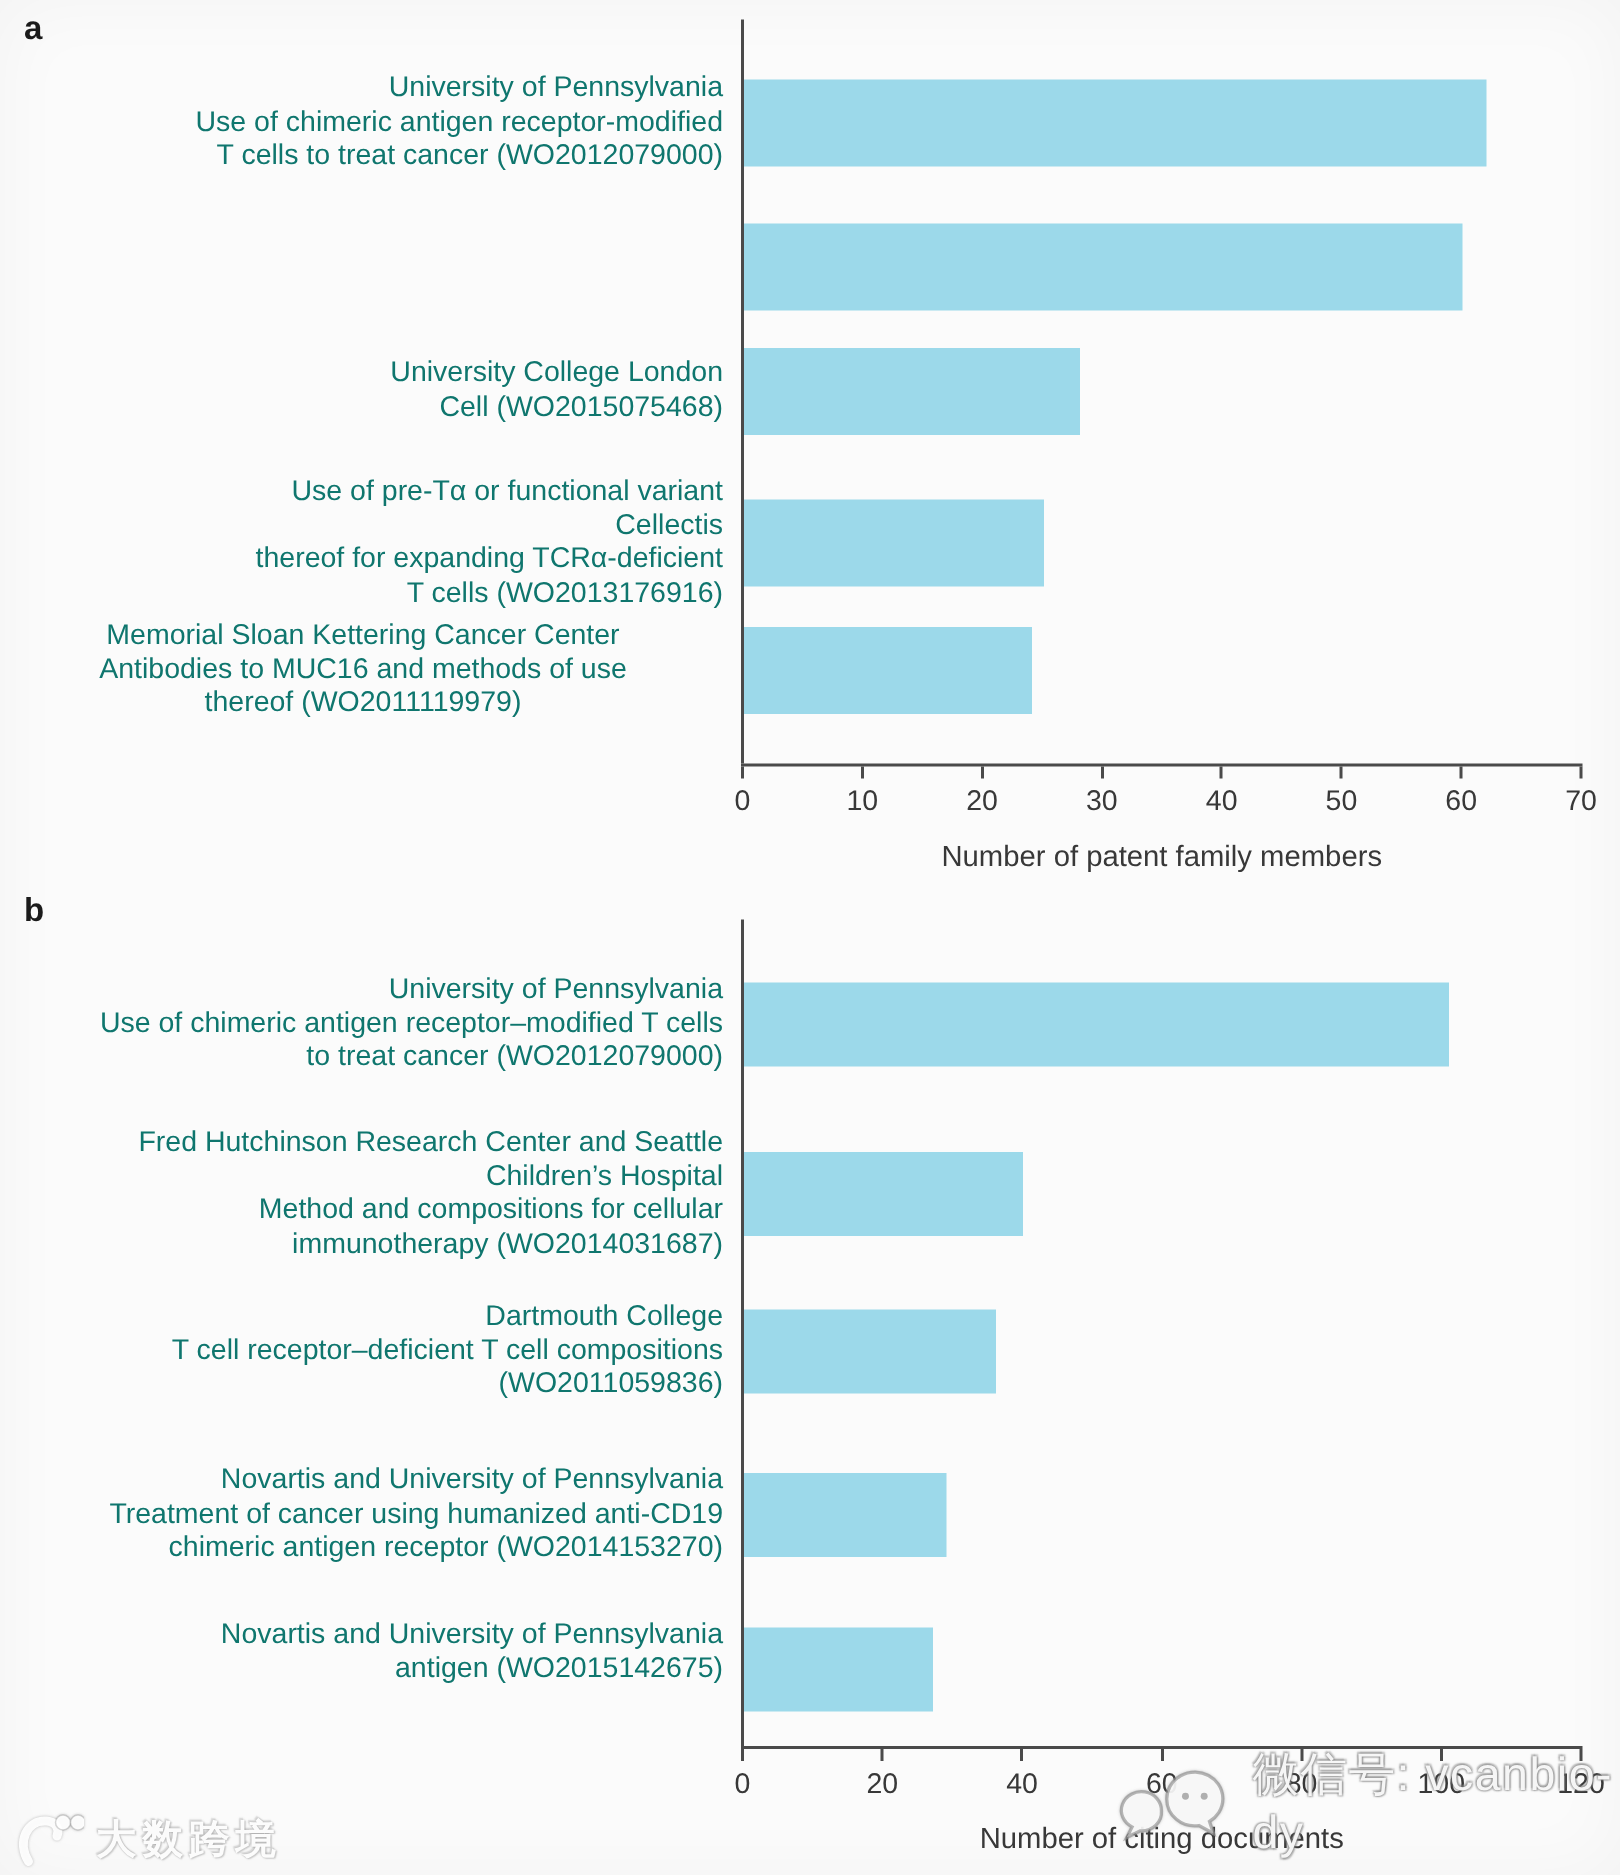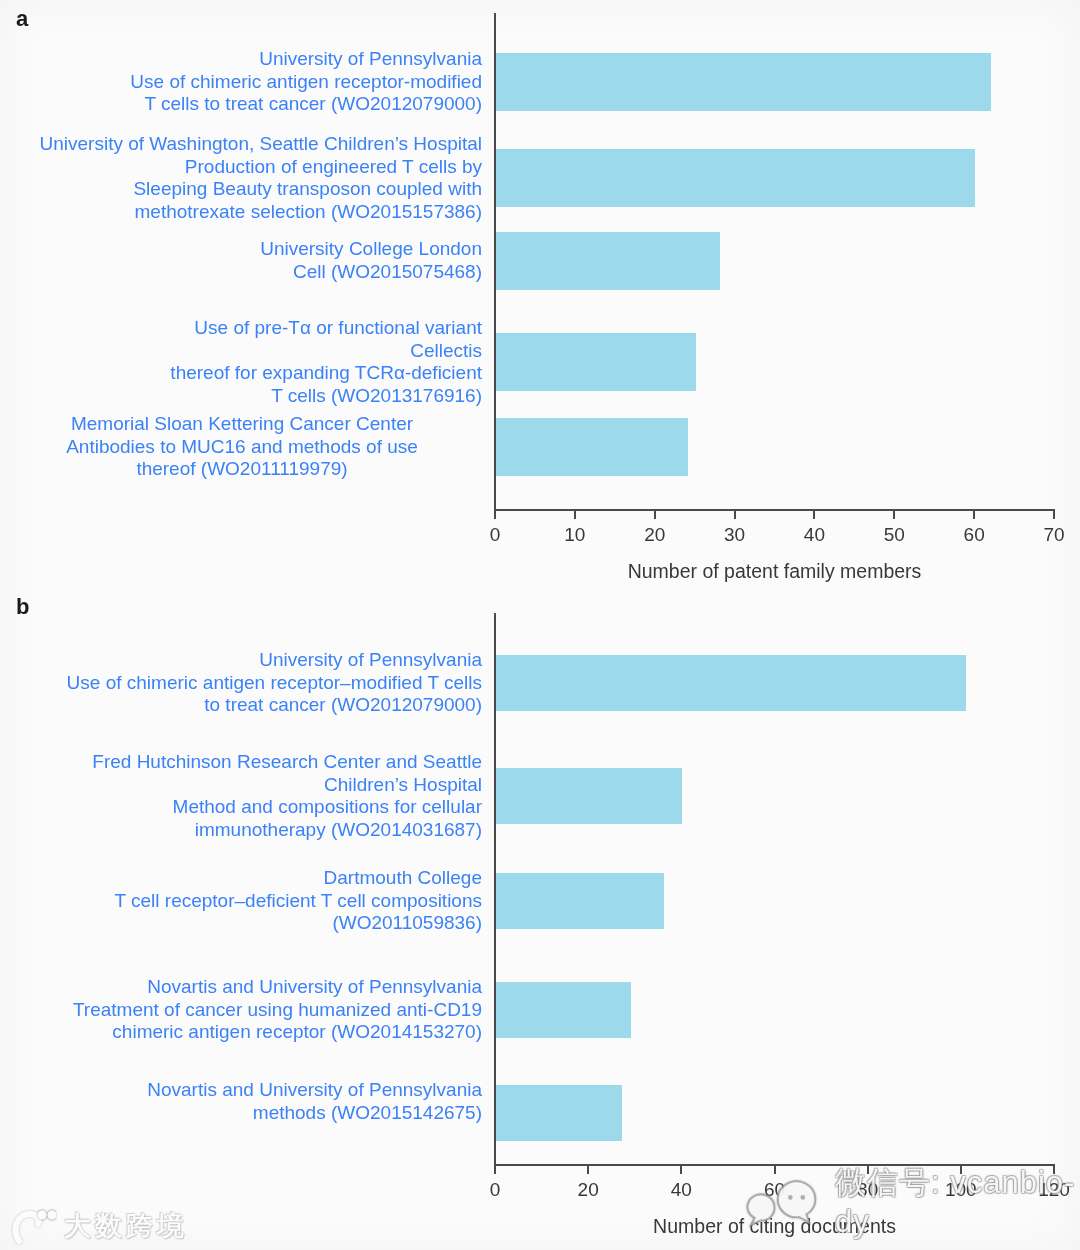--- a/index.html
+++ b/index.html
@@ -10,21 +10,21 @@
     box-shadow: inset 0 0 50px rgba(0,0,0,0.035);
   }
   .panel { position:absolute; inset:0; }
   .panel-letter { position:absolute; left:16px; font-size:22px; font-weight:700; color:#1b1b1b; }
   .spine { position:absolute; width:2px; background:#4a4a4a; }
   .axis-line { position:absolute; height:2px; background:#4a4a4a; }
   .tick { position:absolute; width:2px; height:8px; background:#4a4a4a; }
   .tick-label { position:absolute; transform:translateX(-50%); font-size:19px; color:#383838; white-space:nowrap; }
   .xlabel { position:absolute; transform:translateX(-50%); font-size:19.5px; color:#383838; white-space:nowrap; }
   .bar { position:absolute; }
-  .bar-label { position:absolute; text-align:right; font-size:19px; line-height:22.5px; color:#3b82f6; }
+  .bar-label { position:absolute; text-align:right; font-size:19px; line-height:22.5px; color:#0f766e; }
   .bar-label div { white-space:nowrap; }
   .wm { position:absolute; display:flex; align-items:center; z-index:5; pointer-events:none; }
   .wm-wechat { left:744px; top:1162px; gap:9px; }
   .wm-wechat .wm-text {
     font-size:31px; letter-spacing:1px; color:rgba(255,255,255,0.92);
     text-shadow: 0 0 1px rgba(125,125,125,0.85), 1px 1px 1px rgba(125,125,125,0.45),
                  -1px -1px 1px rgba(125,125,125,0.45), 1px -1px 1px rgba(125,125,125,0.35),
                  -1px 1px 1px rgba(125,125,125,0.35);
   }
   .wm-brand { left:10px; top:1206px; gap:8px; }
@@ -60,26 +60,20 @@
       <div class="tick" style="left: 1053px; top: 511px;"></div>
       <div class="tick-label" style="left: 1054px; top: 524px;">70</div>
       <div class="xlabel" style="left: 774.5px; top: 560px;">Number of patent family members</div>
       <div class="bar" style="left: 496px; top: 53px; width: 495.114px; height: 58px; background: rgb(156, 217, 234);"></div>
       <div class="bar-label" style="left: 2px; width: 480px; top: 48px;">
         <div class="bar-label-line">University of Pennsylvania</div>
         <div class="bar-label-line">Use of chimeric antigen receptor-modified</div>
         <div class="bar-label-line">T cells to treat cancer (WO2012079000)</div>
       </div>
       <div class="bar" style="left: 496px; top: 149px; width: 479.143px; height: 58px; background: rgb(156, 217, 234);"></div>
-      <div class="bar-label" style="left: 2px; width: 480px; top: 133px;">
-        <div class="bar-label-line">University of Washington, Seattle Children’s Hospital</div>
-        <div class="bar-label-line">Production of engineered T cells by</div>
-        <div class="bar-label-line">Sleeping Beauty transposon coupled with</div>
-        <div class="bar-label-line">methotrexate selection (WO2015157386)</div>
-      </div>
       <div class="bar" style="left: 496px; top: 232px; width: 223.6px; height: 58px; background: rgb(156, 217, 234);"></div>
       <div class="bar-label" style="left: 2px; width: 480px; top: 238px;">
         <div class="bar-label-line">University College London</div>
         <div class="bar-label-line">Cell (WO2015075468)</div>
       </div>
       <div class="bar" style="left: 496px; top: 333px; width: 199.643px; height: 58px; background: rgb(156, 217, 234);"></div>
       <div class="bar-label" style="left: 2px; width: 480px; top: 317px;">
         <div class="bar-label-line">Use of pre-Tα or functional variant</div>
         <div class="bar-label-line">Cellectis</div>
         <div class="bar-label-line">thereof for expanding TCRα-deficient</div>
@@ -132,21 +126,21 @@
       </div>
       <div class="bar" style="left: 496px; top: 982px; width: 135.092px; height: 56px; background: rgb(156, 217, 234);"></div>
       <div class="bar-label" style="left: 2px; width: 480px; top: 976px;">
         <div class="bar-label-line">Novartis and University of Pennsylvania</div>
         <div class="bar-label-line">Treatment of cancer using humanized anti-CD19</div>
         <div class="bar-label-line">chimeric antigen receptor (WO2014153270)</div>
       </div>
       <div class="bar" style="left: 496px; top: 1085px; width: 125.775px; height: 56px; background: rgb(156, 217, 234);"></div>
       <div class="bar-label" style="left: 2px; width: 480px; top: 1079px;">
         <div class="bar-label-line">Novartis and University of Pennsylvania</div>
-        <div class="bar-label-line">methods (WO2015142675)</div>
+        <div class="bar-label-line">antigen (WO2015142675)</div>
       </div>
     </div>
 
   <div class="wm wm-brand">
     <svg width="46" height="40" viewBox="0 0 46 40">
       <g fill="none" stroke="rgba(255,255,255,0.95)" stroke-width="6" stroke-linecap="round">
         <path d="M9 35 C1 22 8 7 21 8 C27 8.5 30 13 28 18"></path>
       </g>
       <g fill="rgba(255,255,255,0.95)" stroke="rgba(150,150,150,0.4)" stroke-width="1">
         <circle cx="32" cy="9" r="5"></circle>

